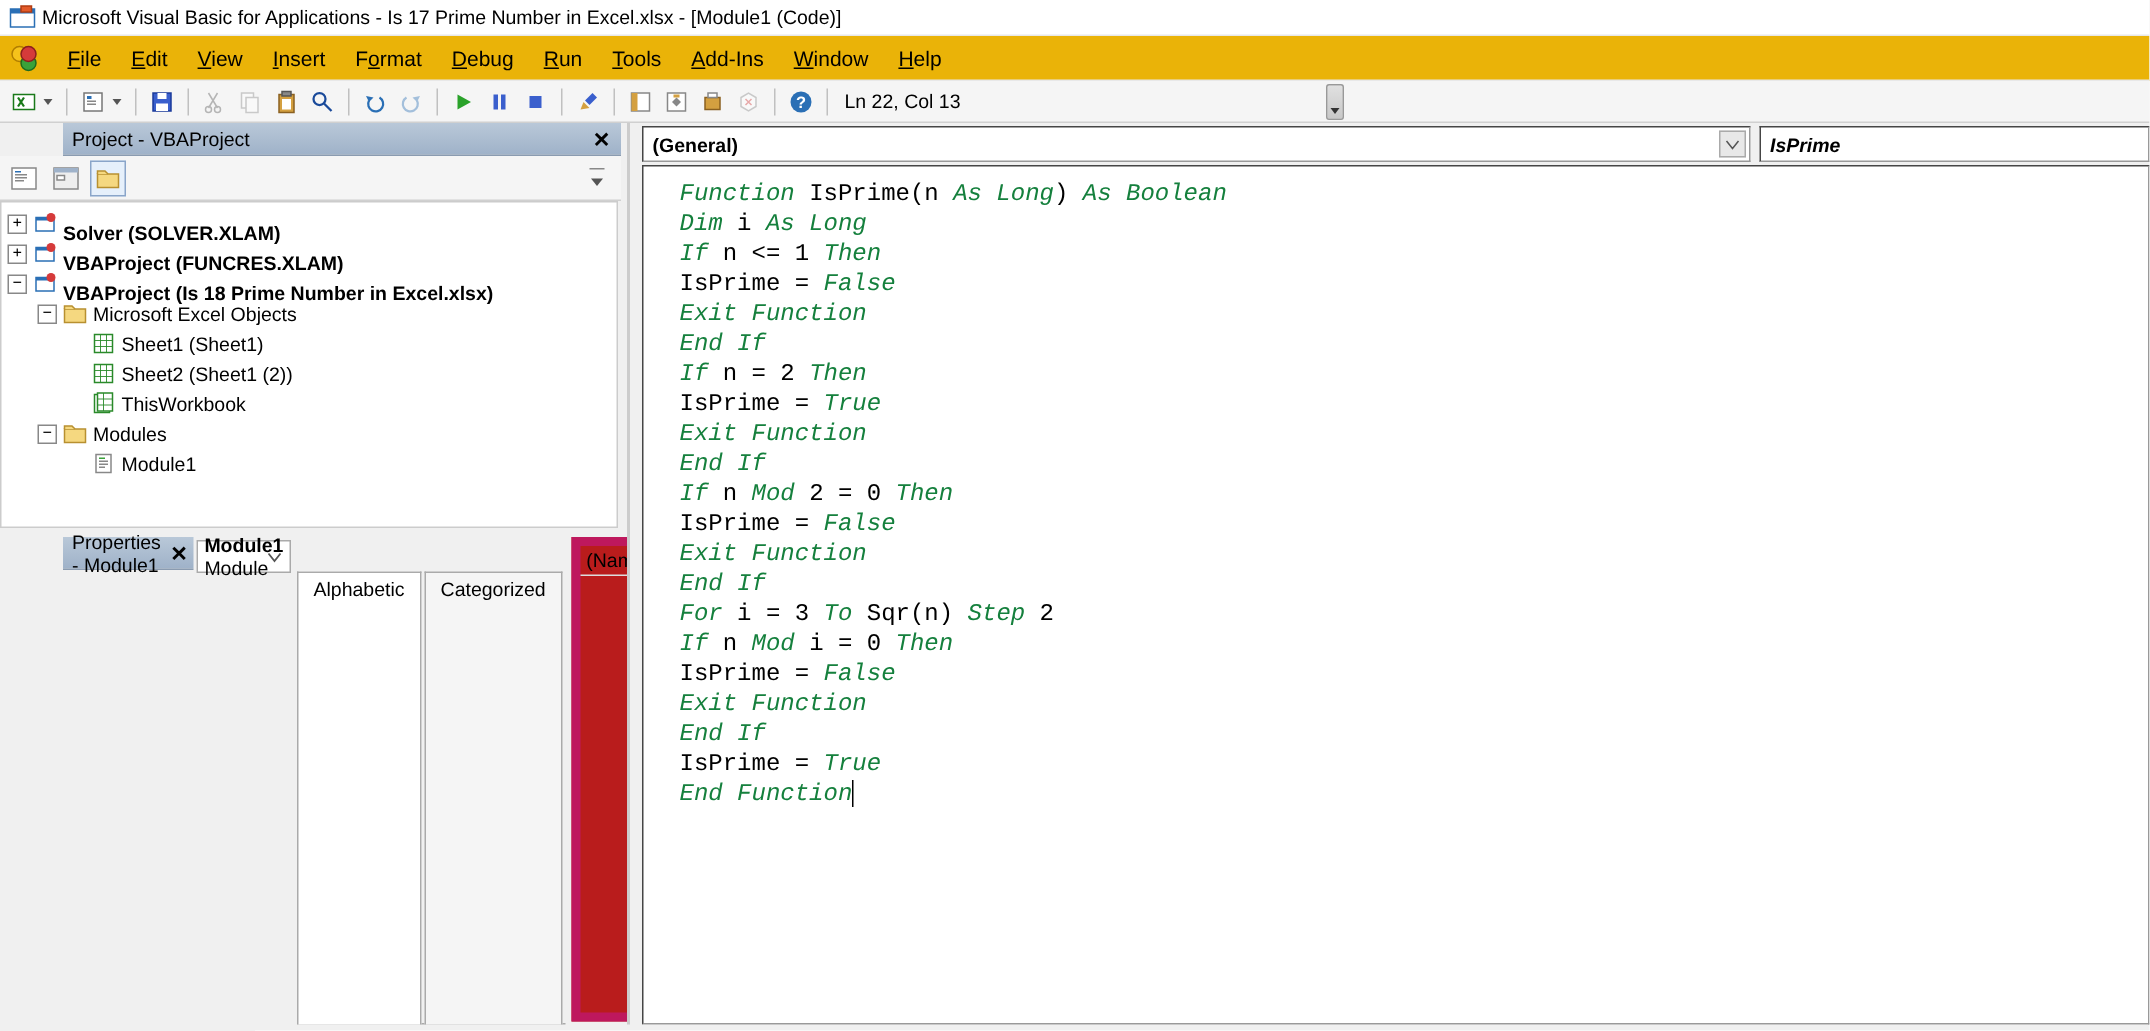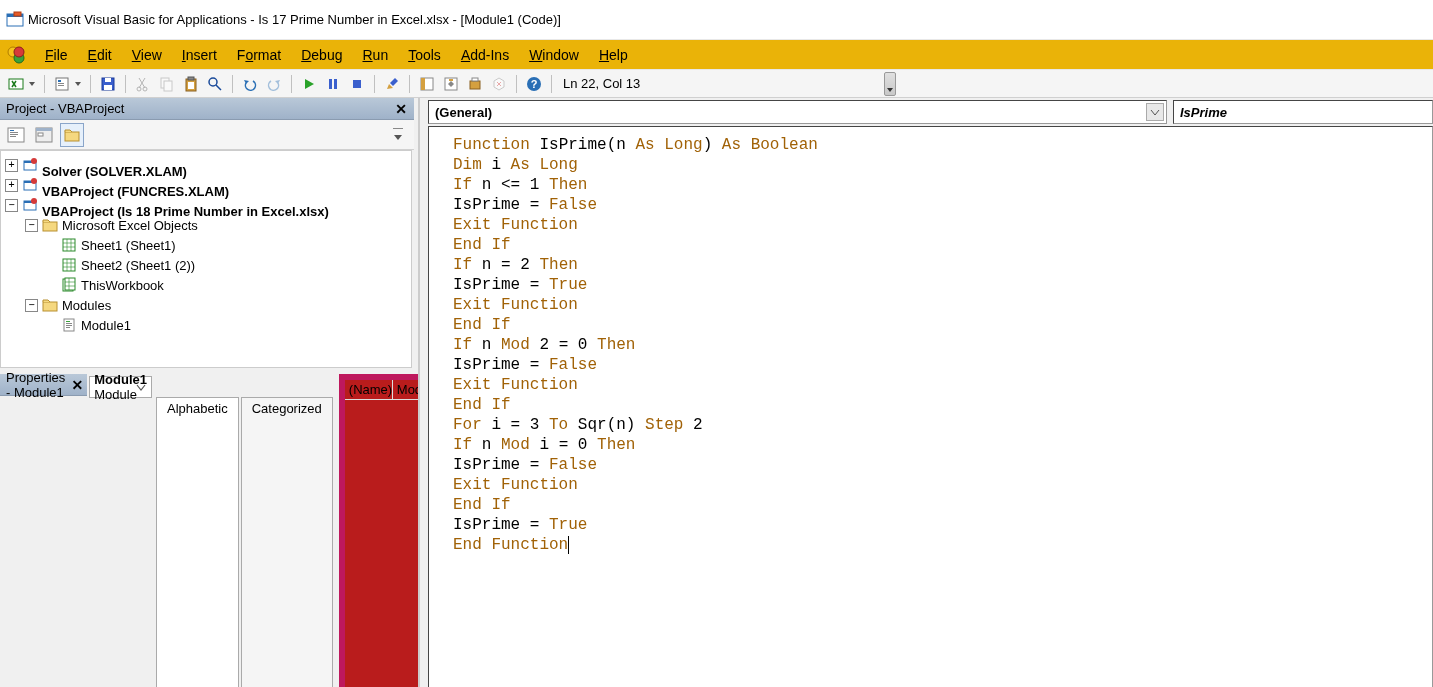--- a/index.html
+++ b/index.html
@@ -1,31 +1,31 @@
 <!DOCTYPE html>
 <html><head>
 <meta charset="utf-8">
 <style>
 * { box-sizing: border-box; margin: 0; padding: 0; }
 body { font-family: "Segoe UI", Tahoma, sans-serif; font-size: 12px; background: #f0f0f0; overflow: hidden; height: 687px; width: 1433px; color: #000; }
-.titlebar { background: #fff; height: 40px; display: flex; align-items: center; padding: 0 6px; font-size: 13px; border-bottom:1px solid #e8e8e8;}
+.titlebar { background: #fff; height: 24px; display: flex; align-items: center; padding: 0 6px; font-size: 13px; border-bottom:1px solid #e8e8e8;}
 .titlebar svg { margin-right: 4px; }
 .menubar { background: #eab308; height: 30px; display: flex; align-items: center; padding: 0 6px; gap: 2px; border-bottom:1px solid #e8e8e8;}
 .menubar svg { margin-right: 8px; }
 .menu-item { padding: 4px 9px; font-size: 14px; cursor: default; }
 .menu-item .ul { text-decoration: underline; }
 .toolbar { background: #f5f5f5; height: 28px; display: flex; align-items: center; padding: 0 6px; gap: 4px; border-bottom: 1px solid #d0d0d0; }
 .tb-btn { width: 20px; height: 20px; display: flex; align-items: center; justify-content: center; }
 .tb-sep { width: 1px; height: 18px; background: #c0c0c0; margin: 0 3px; }
 .tb-pos { font-size: 13px; margin-left: 4px; }
 .tb-drop { width:10px; display:flex; align-items:center; justify-content:center; margin-left:-3px;}
 .tb-end { width: 12px; height: 24px; margin-left: 240px; background: linear-gradient(#e0e0e0,#c8c8c8); border:1px solid #999; border-radius:2px; display:flex; align-items:flex-end; justify-content:center; padding-bottom:1px;}
 .main { display: flex; height: calc(687px - 28px - 30px - 28px); }
 .left { width: 418px; display: flex; flex-direction: column; border-right: 4px solid #f0f0f0; }
-.panel-hdr { background: linear-gradient(#b9c8d8,#9fb2c9); height: 22px; display: flex; align-items: center; justify-content: space-between; padding: 0 4px 0 6px; font-size: 13px; border-bottom:1px solid #8a9bb0;}
+.panel-hdr { background: linear-gradient(#b9c8d8,#9fb2c9); height: 22px; display: flex; align-items: center; justify-content: space-between; padding: 0 4px 0 6px; font-size: 13px; border-bottom:1px solid #8a9bb0;margin-left:42px;}
 .closebox { width:18px; height:18px; display:flex; align-items:center; justify-content:center; font-weight:bold; font-size:14px; font-family:Arial; cursor:pointer;}
 .panel-tb { background: #f5f5f5; height: 30px; display: flex; align-items: center; padding: 0 4px; gap: 4px; border-bottom:1px solid #d0d0d0;}
 .panel-tb .pt-btn { width:24px; height:24px; display:flex; align-items:center; justify-content:center; border:1px solid transparent;}
 .panel-tb .pt-btn.sel { border:1px solid #8aa5c9; background:#e6f0fb;}
 .tree { flex: 0 0 218px; background: #fff; overflow: auto; font-size: 13px; padding: 4px 0; border:1px solid #ccc; margin:0 2px 2px 0;}
 .tree-row { display: flex; align-items: center; height: 20px; white-space: nowrap; }
 .tree-ind { display:inline-block; }
 .tree-exp { width:13px; height:13px; border:1px solid #888; display:inline-flex; align-items:center; justify-content:center; font-size:10px; line-height:1; margin-right:4px; font-family:monospace; background:#fff;}
 .tree-icon { width:16px; height:16px; margin-right:4px; display:inline-flex; align-items:center; justify-content:center;}
 .bold { font-weight: bold; margin-top: 12px; }
@@ -39,21 +39,21 @@
 .prop-grid-row { display:flex; border-bottom:1px solid #ddd;}
 .prop-grid-cell { padding:2px 4px; }
 .prop-grid-cell:first-child { width:48px; border-right:1px solid #ddd;}
 .right { flex: 1; display: flex; flex-direction: column; background:#f0f0f0; padding-left:8px; border-left:2px solid #ccc;}
 .code-hdr { display: flex; height: 24px; gap: 6px; margin:2px 0;}
 .code-combo { background:#fff; border:1px inset #999; display:flex; align-items:center; padding:0 6px; font-size:13px; position:relative; font-weight:bold;}
 .code-combo:first-child { flex: 1; }
 .code-combo:last-child { flex: 0 0 260px; font-style: italic; }
 .code-combo .dd { position:absolute; right:2px; top:2px; width:18px; height:18px; background:#e8e8e8; border:1px solid #aaa; display:flex; align-items:center; justify-content:center;}
 .code-area { flex:1; background:#fff; border:1px inset #999; padding:8px 8px 8px 24px; font-family:Consolas,"Courier New",monospace; font-size:16px; line-height:20px; overflow:auto; position:relative;}
-.kw { color:#a16207; }
+.kw { color:#15803d;font-style:italic; }
 .cursor { border-right:1px solid #000;}
 .props-panel { display:flex; flex-direction:row; flex:1;}
 </style>
 </head>
 <body>
 
 <div class="titlebar">
   <svg width="18" height="18" viewBox="0 0 18 18">
       <rect x="1" y="3" width="16" height="12" fill="#fff" stroke="#2a6fb5"></rect>
       <rect x="1" y="3" width="16" height="3" fill="#2a6fb5"></rect>

